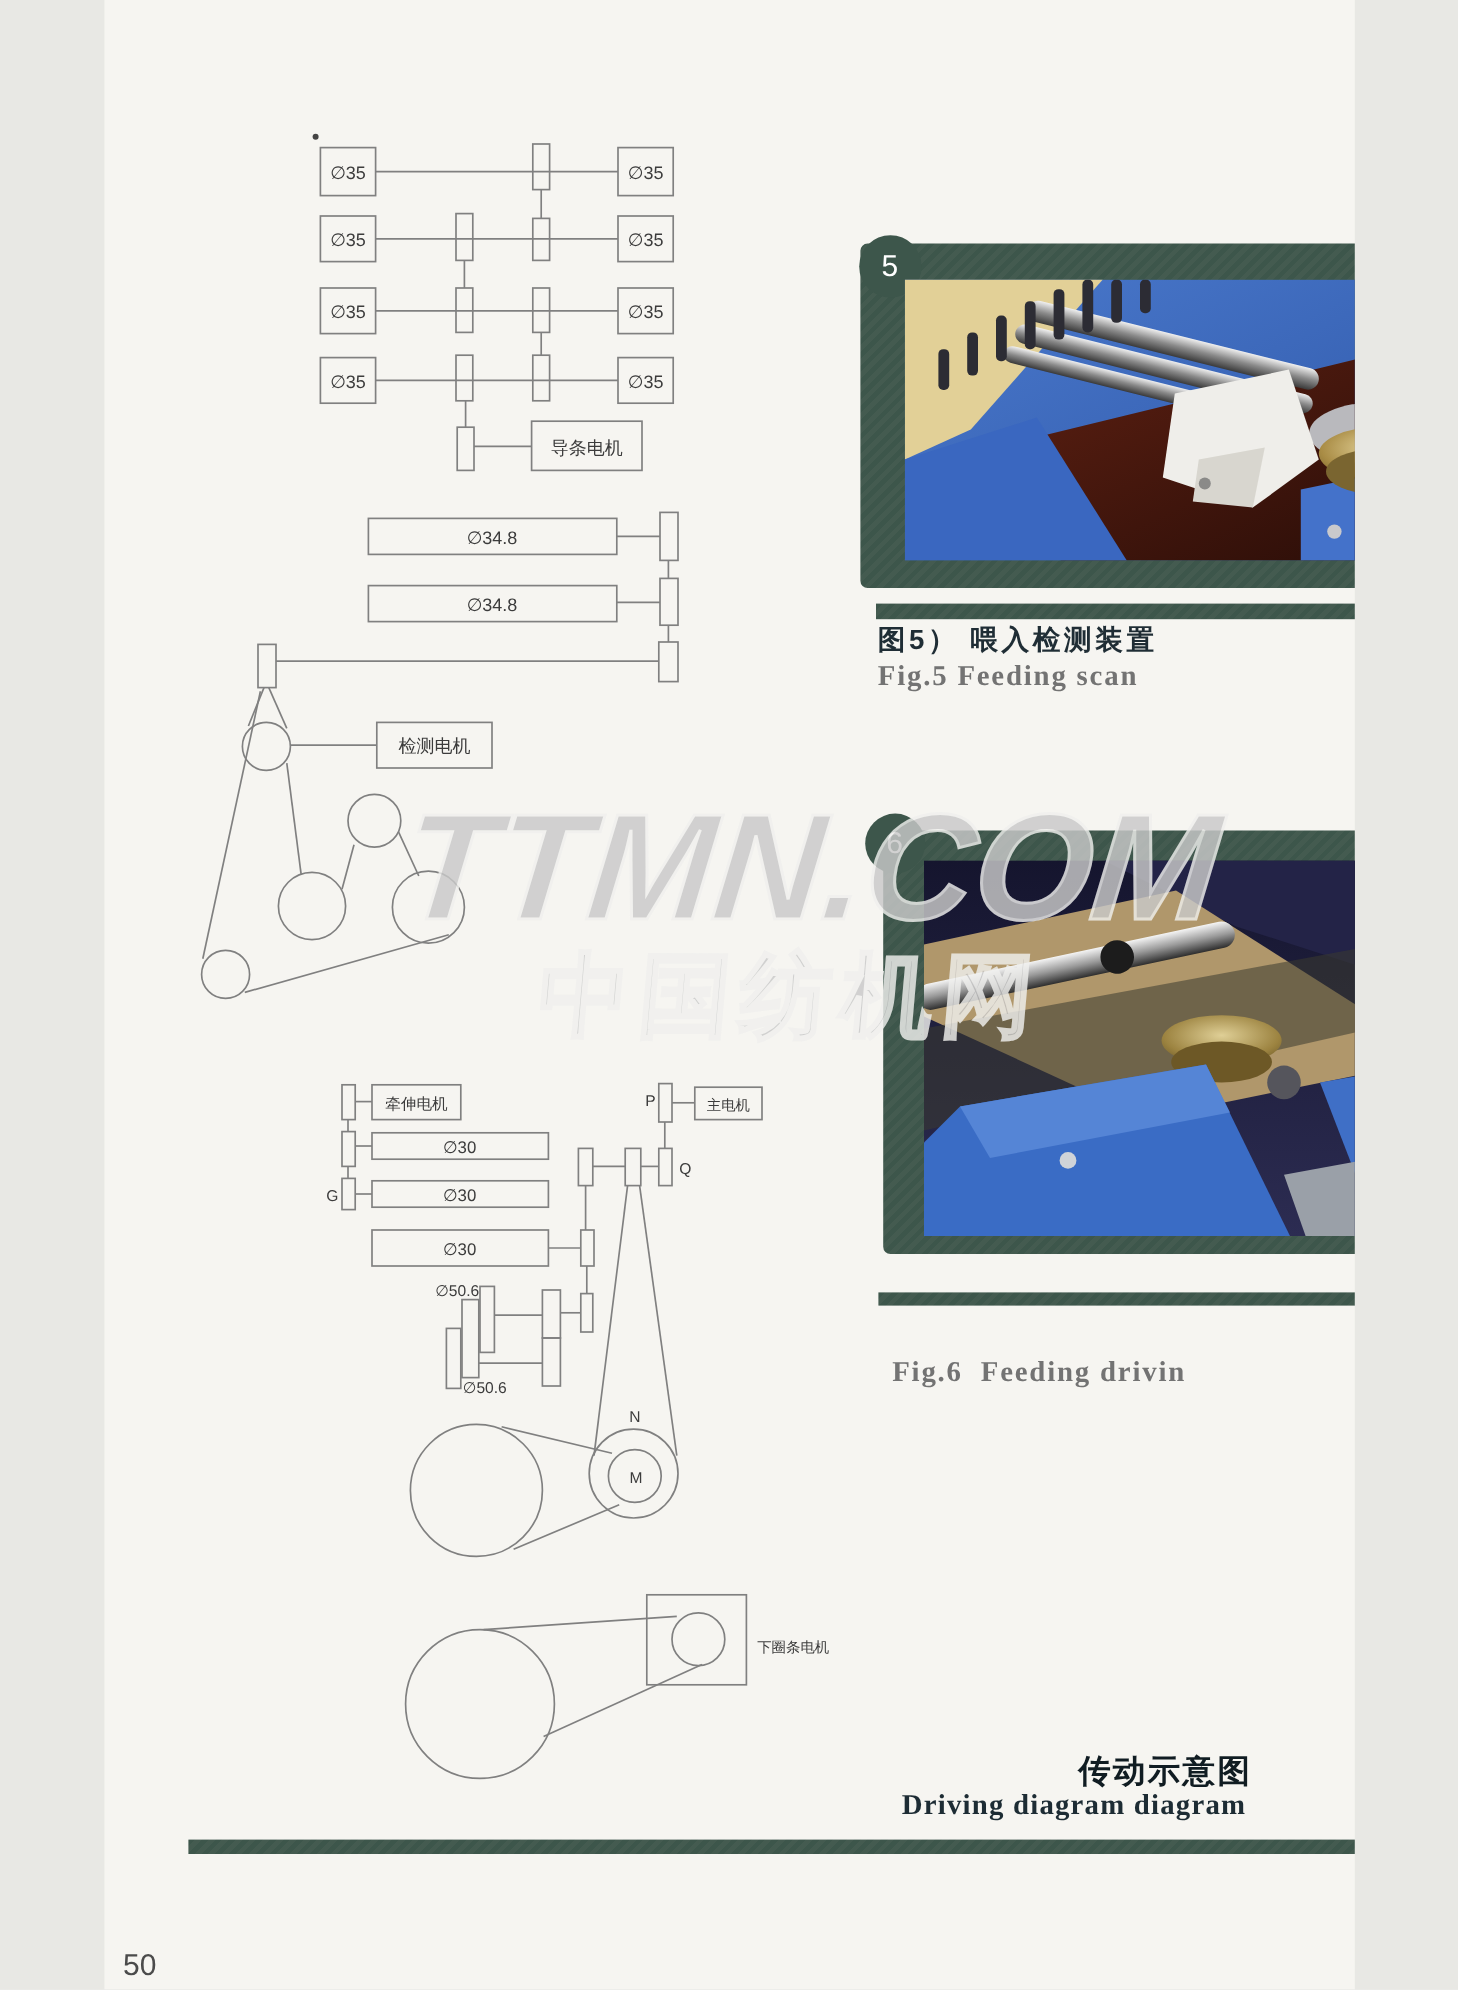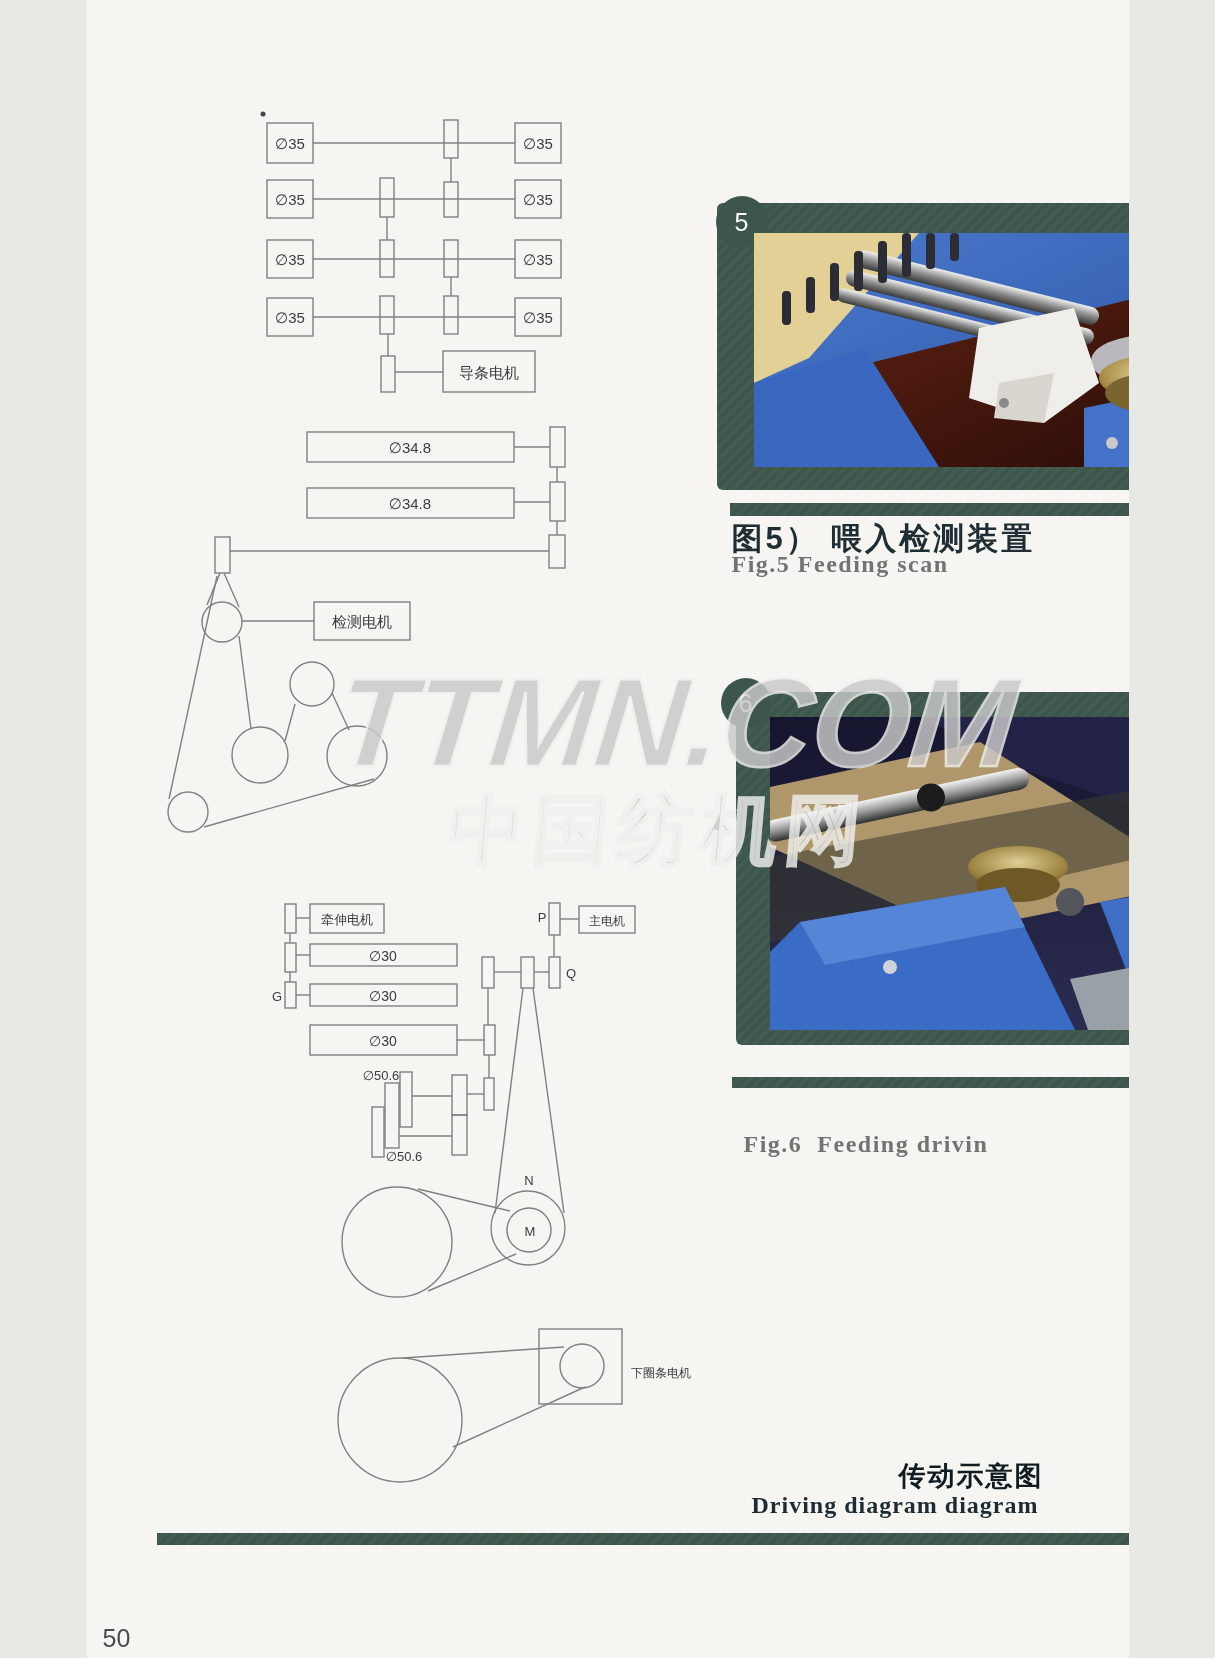--- a/index.html
+++ b/index.html
@@ -18,21 +18,21 @@
   }
   .tab{
     position:absolute;width:52px;height:52px;border-radius:50%;
     background:#3d564b;color:#ffffff;font-size:25px;line-height:52px;
     text-align:center;z-index:3;
   }
   .photo{position:absolute;z-index:3;}
   .greenbar{position:absolute;background:repeating-linear-gradient(135deg,#3d564b 0 4px,#445b50 4px 8px);z-index:2;}
   
   .cap-zh{
-    position:absolute;font-weight:bold;color:#1f2d35;font-size:31px;
+    position:absolute;font-weight:bold;color:#1f2d35;font-size:23px;
     letter-spacing:3px;z-index:4;font-family:"Liberation Sans",sans-serif;
   }
   .cap-en{
     position:absolute;font-weight:bold;color:#737373;font-size:24px;
     letter-spacing:1.5px;z-index:4;white-space:pre;
     font-family:"Liberation Serif",serif;
   }
   
   .wm{
     position:absolute;color:#c9c9c9;opacity:.82;font-weight:bold;z-index:6;

